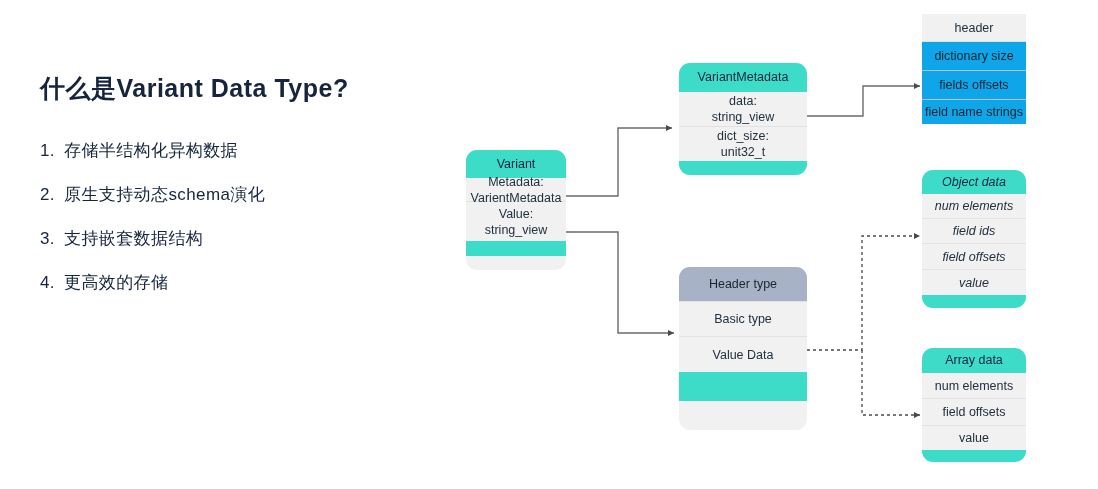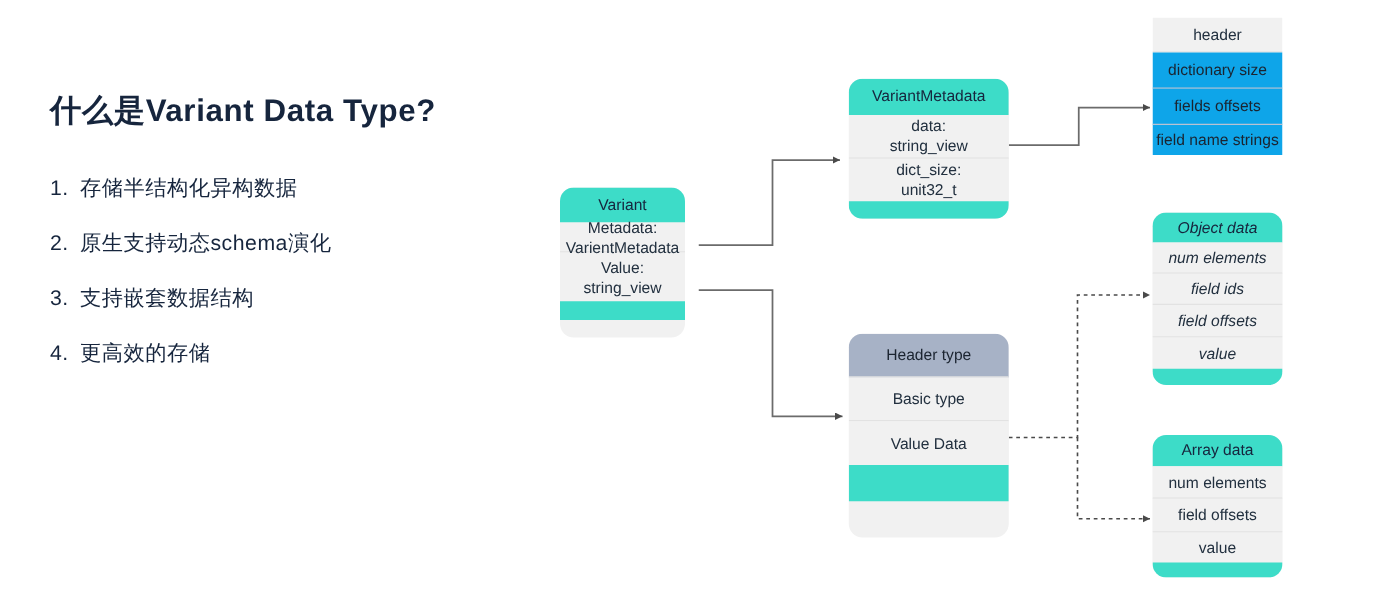--- a/index.html
+++ b/index.html
@@ -171,21 +171,21 @@
 
     <path d="M559,232 L618,232 L618,333 L674,333" fill="none" stroke="#6b6b6b" stroke-width="1.4" marker-end="url(#arrow)"></path>
 
     <path d="M807,116 L863,116 L863,86 L920,86" fill="none" stroke="#6b6b6b" stroke-width="1.4" marker-end="url(#arrow)"></path>
 
     <path d="M807,350 L862,350 L862,236 L920,236" fill="none" stroke="#4a4a4a" stroke-width="1.3" stroke-dasharray="3,3" marker-end="url(#arrow)"></path>
 
     <path d="M862,350 L862,415 L920,415" fill="none" stroke="#4a4a4a" stroke-width="1.3" stroke-dasharray="3,3" marker-end="url(#arrow)"></path>
   </svg>
 
-  <div class="node" style="left:448px; top:150px; width:100px; height:120px;">
+  <div class="node" style="left:466px; top:150px; width:100px; height:120px;">
     <div class="node-head" style="height:28px;">Variant</div>
     <div class="node-row two-line" style="height:24px;">
       <span>Metadata:</span>
       <span>VarientMetadata</span>
     </div>
     <div class="node-row two-line last" style="height:39px;">
       <span>Value:</span>
       <span>string_view</span>
     </div>
     <div class="node-foot" style="height:15px;"></div>

